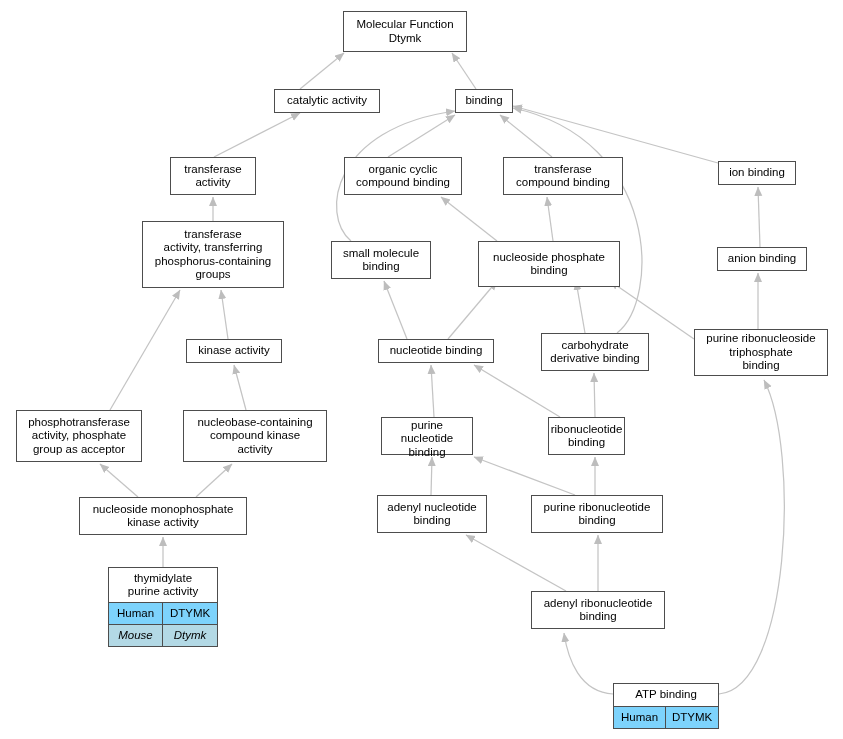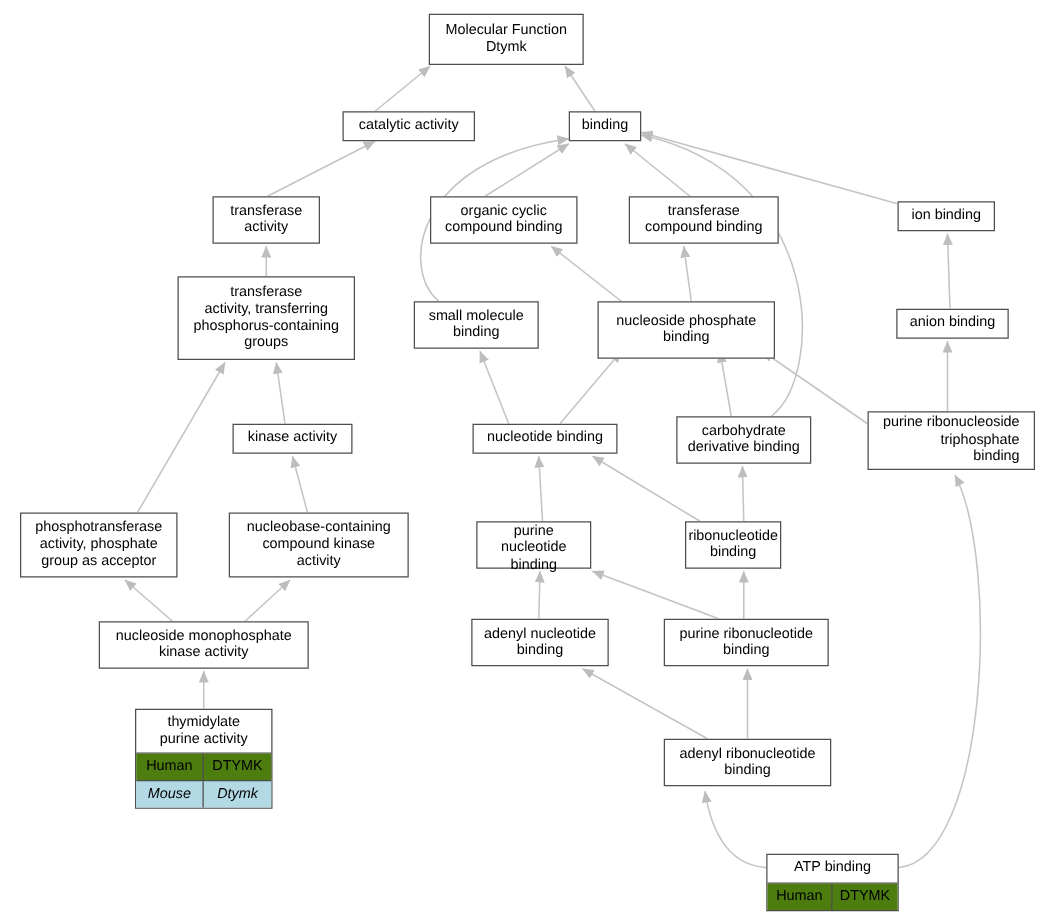--- a/index.html
+++ b/index.html
@@ -68,21 +68,21 @@
     align-items: center;
     justify-content: center;
     font-size: 11.5px;
     color: #000;
     box-sizing: border-box;
     overflow: hidden;
   }
   .gene-cell.species {
     border-right: 1.3px solid #4d4d4d;
   }
-  .row-human { background: #4d7c0f; }
+  .row-human { background: #7dd3fc; }
   .row-mouse { background: #b3d9e5; }
 </style>
 </head>
 <body>
 
 <div id="canvas">
   <svg id="edges" viewBox="0 0 843 739" xmlns="http://www.w3.org/2000/svg">
     <defs>
       <marker id="arrow" markerWidth="9" markerHeight="9" refX="7.2" refY="3.2" orient="auto" markerUnits="strokeWidth">
         <path d="M0,0 L7.5,3.2 L0,6.4 z" fill="#bdbdbd"></path>
@@ -170,21 +170,21 @@
       <div class="node" style="left: 186px; top: 339px; width: 96px; height: 24px;">
         <div class="label">kinase activity</div>
       </div>
       <div class="node" style="left: 378px; top: 339px; width: 116px; height: 24px;">
         <div class="label">nucleotide binding</div>
       </div>
       <div class="node" style="left: 541px; top: 333px; width: 108px; height: 38px;">
         <div class="label">carbohydrate
 derivative binding</div>
       </div>
-      <div class="node" style="left: 694px; top: 329px; width: 134px; height: 47px; text-align: right;">
+      <div class="node" style="left: 694px; top: 329px; width: 134px; height: 47px;">
         <div class="label">purine ribonucleoside
 triphosphate
 binding</div>
       </div>
       <div class="node" style="left: 16px; top: 410px; width: 126px; height: 52px;">
         <div class="label">phosphotransferase
 activity, phosphate
 group as acceptor</div>
       </div>
       <div class="node" style="left: 183px; top: 410px; width: 144px; height: 52px;">

